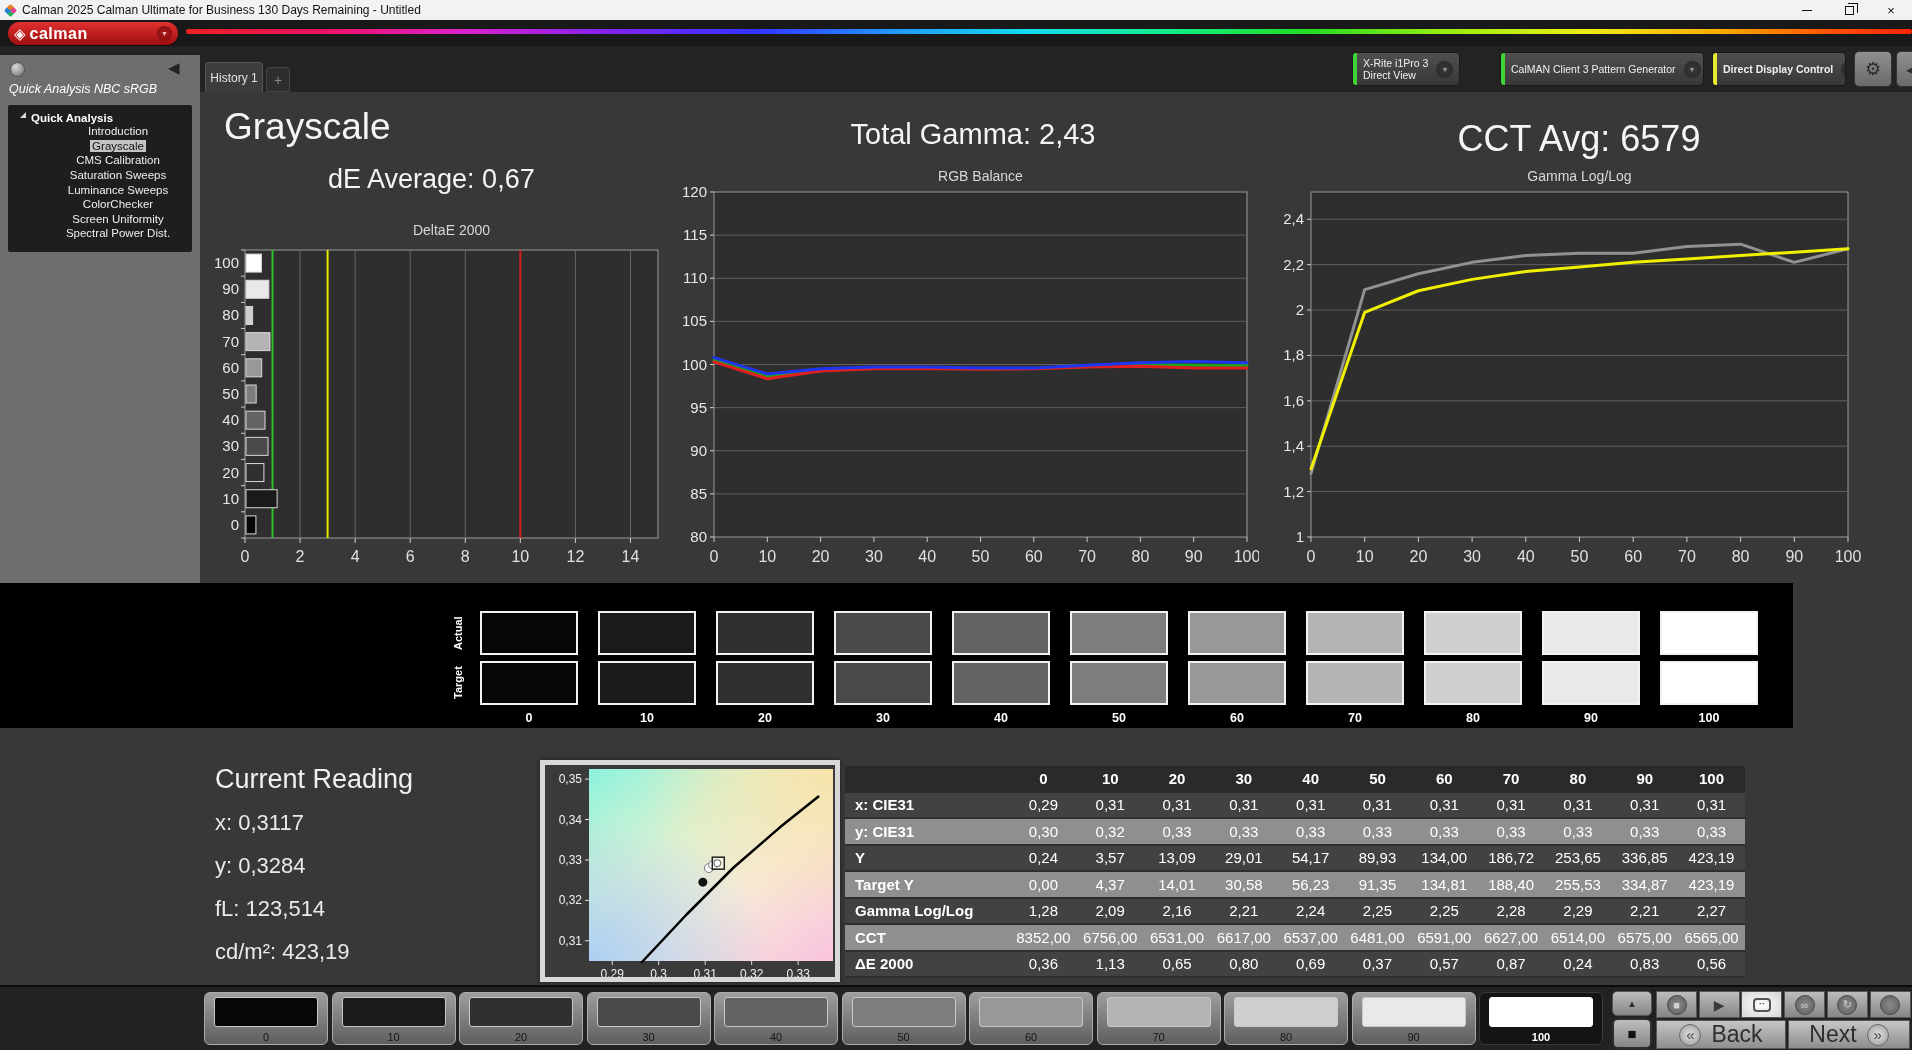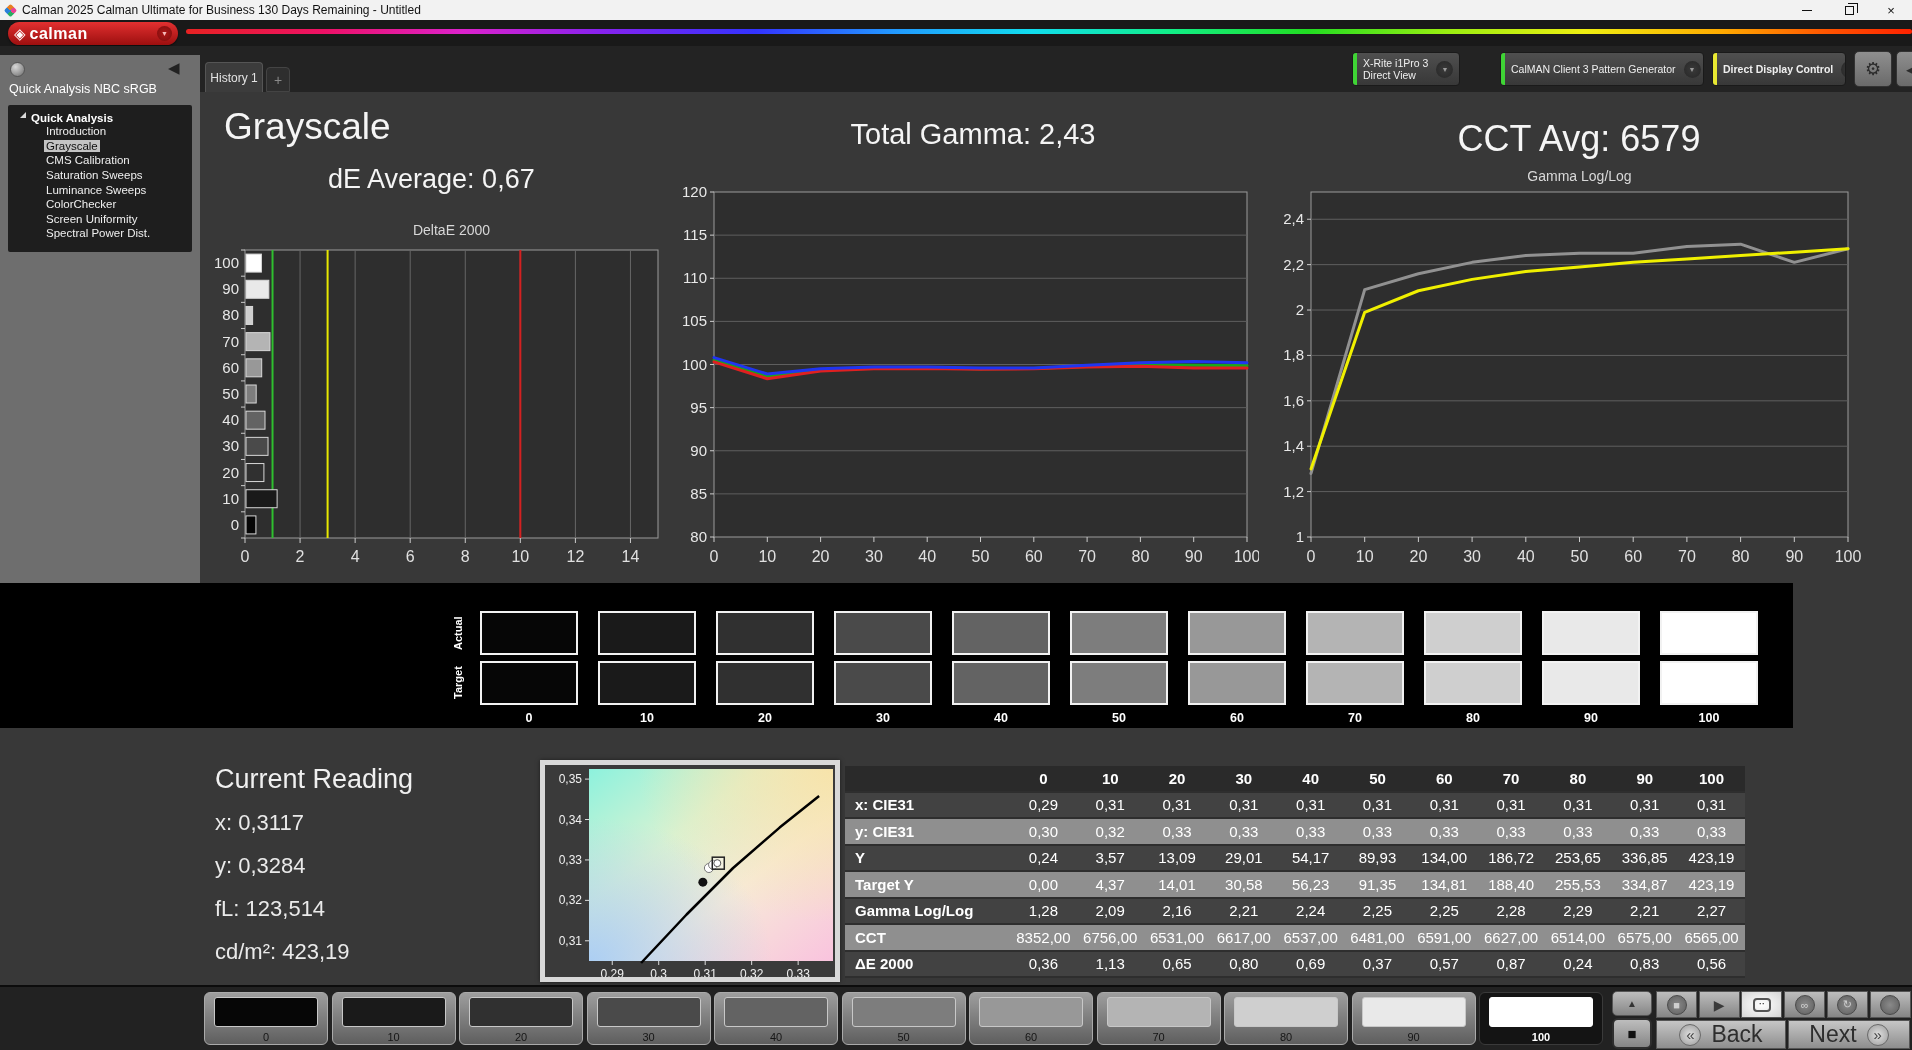--- a/index.html
+++ b/index.html
@@ -51,27 +51,27 @@
     background:radial-gradient(#3355ee,#1a2fbb); border:1px solid #6a7ae0; color:#fff; font-size:10px;
     font-weight:bold; display:flex; align-items:center; justify-content:center; }
   .sq-btn { position:absolute; top:5px; height:36px; background:linear-gradient(#8f8f8f,#6a6a6a);
     border:1px solid #333; border-radius:5px; color:#2c2c2c; display:flex; align-items:center;
     justify-content:center; }
   
   #sidebar { left:0; top:55px; width:200px; height:528px; background:#6e6e6e; }
   #sidebar-orb { position:absolute; left:10px; top:7px; width:15px; height:15px; border-radius:50%;
     background:radial-gradient(circle at 35% 30%,#d8d8d8,#6a6a6a); border:1px solid #555; }
   #sidebar-collapse { position:absolute; left:168px; top:4px; color:#222; font-size:15px; }
-  #sidebar-title { position:absolute; left:9px; top:27px; color:#fff; font-size:12.5px; }
+  #sidebar-title { position:absolute; left:9px; top:27px; color:#fff; font-size:12.5px;font-style:italic; }
   #tree-panel { position:absolute; left:8px; top:50px; width:184px; height:147px; background:#1e1e1e;
     border-radius:2px; padding:7px 0 0 12px; }
   #tree-root-row { display:flex; align-items:flex-start; color:#fff; font-weight:bold; font-size:11.5px; }
   #tree-expander { width:0; height:0; border-bottom:6px solid #d8d8d8; border-left:6px solid transparent;
     margin-right:5px; }
-  .tree-item { margin-left:24px; color:#efefef; font-size:11.5px; height:14.6px; display:flex; align-items:center; }
+  .tree-item { margin-left:24px; color:#efefef; font-size:11.5px; height:14.6px; display:flex; align-items:center;justify-content:center; }
   .tree-item > span { padding:0 2px; }
   .tree-item.sel > span { background:#c4c4c4; color:#101010; }
   
   #main { left:200px; top:92px; width:1712px; height:491px; background:#383838; }
   .headline { position:absolute; color:#f5f5f5; }
   #grayscale-title { left:24px; top:14px; font-size:37px; }
   #de-avg { left:128px; top:72px; font-size:27px; }
   #h-gamma { left:573px; top:26px; width:400px; text-align:center; font-size:29px; }
   #h-cct { left:1179px; top:26px; width:400px; text-align:center; font-size:36px; }
   .chart-caption { position:absolute; color:#d8d8d8; font-size:14px; text-align:center; }
@@ -220,20 +220,21 @@
       </div>
   </div>
 </div>
 
 <div class="abs" id="main">
   <div class="headline" id="grayscale-title">Grayscale</div>
   <div class="headline" id="de-avg">dE Average: 0,67</div>
   <div class="headline" id="h-gamma">Total Gamma: 2,43</div>
   <div class="headline" id="h-cct">CCT Avg: 6579</div>
   <div class="chart-caption" id="cap-deltae">DeltaE 2000</div>
+  <div class="chart-caption" id="cap-rgb">RGB Balance</div>
   <div class="chart-caption" id="cap-gll">Gamma Log/Log</div>
   <svg class="abs" id="chart-deltae" width="470" height="330">
       <rect x="40" y="8" width="413" height="288" fill="#2e2e2e" stroke="#9a9a9a" stroke-width="1"></rect>
       <line x1="95.06666666666666" y1="8" x2="95.06666666666666" y2="296" stroke="#666" stroke-width="1"></line>
       <line x1="150.13333333333333" y1="8" x2="150.13333333333333" y2="296" stroke="#666" stroke-width="1"></line>
       <line x1="205.20000000000002" y1="8" x2="205.20000000000002" y2="296" stroke="#666" stroke-width="1"></line>
       <line x1="260.26666666666665" y1="8" x2="260.26666666666665" y2="296" stroke="#666" stroke-width="1"></line>
       <line x1="315.3333333333333" y1="8" x2="315.3333333333333" y2="296" stroke="#666" stroke-width="1"></line>
       <line x1="370.40000000000003" y1="8" x2="370.40000000000003" y2="296" stroke="#666" stroke-width="1"></line>
       <line x1="425.4666666666667" y1="8" x2="425.4666666666667" y2="296" stroke="#666" stroke-width="1"></line>

